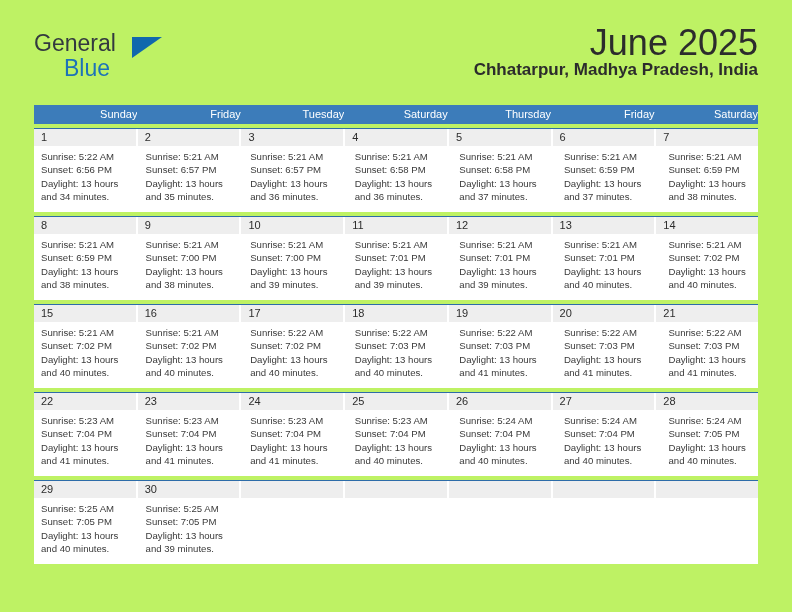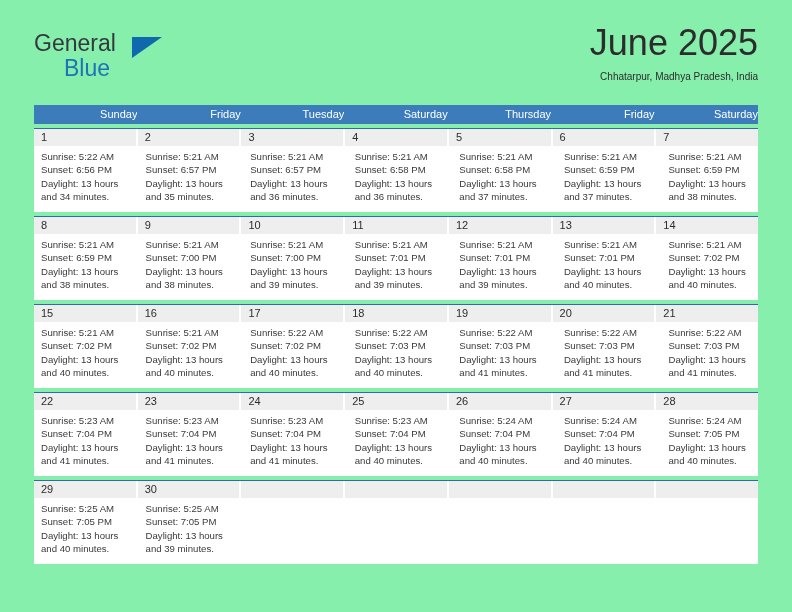--- a/index.html
+++ b/index.html
@@ -9,21 +9,21 @@
     height: 612px;
     background: #ffffff;
     font-family: "Liberation Sans", sans-serif;
     overflow: hidden;
   }
 
   .page {
     position: relative;
     width: 792px;
     height: 612px;
-    background: #86efac;
+    background: #bef264;
   }
 
   
   .header {
     position: absolute;
     left: 34px;
     top: 26px;
     right: 34px;
     height: 70px;
   }
@@ -68,25 +68,24 @@
     text-align: right;
   }
   .cal-title {
     font-size: 36px;
     color: #2c2c2c;
     line-height: 34px;
     font-weight: 400;
     white-space: nowrap;
   }
   .cal-subtitle {
-    font-size: 10px;
+    font-size: 17px;
     color: #2c2c2c;
     line-height: 20px;
-    margin-top: 7px;
-    font-weight: 400;
+    font-weight: 700;
     white-space: nowrap;
   }
 
   
   .calendar {
     position: absolute;
     left: 34px;
     top: 105px;
     width: 724px;
   }

